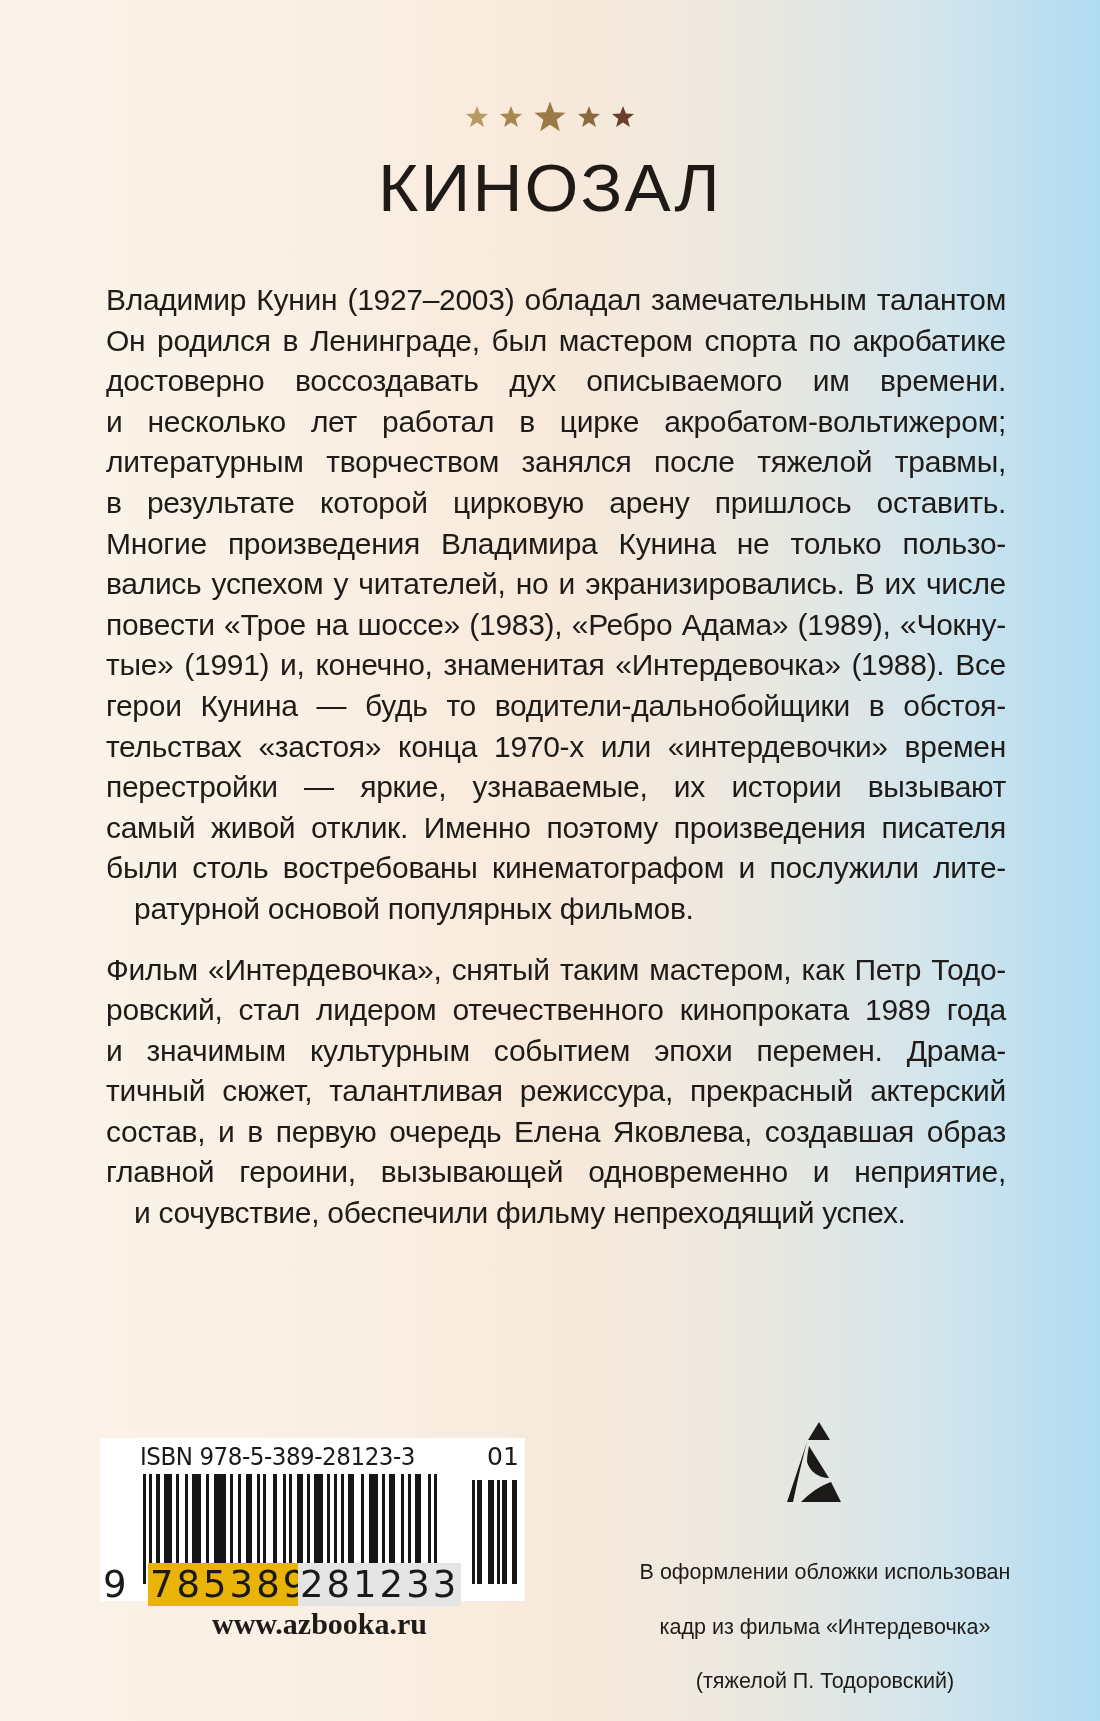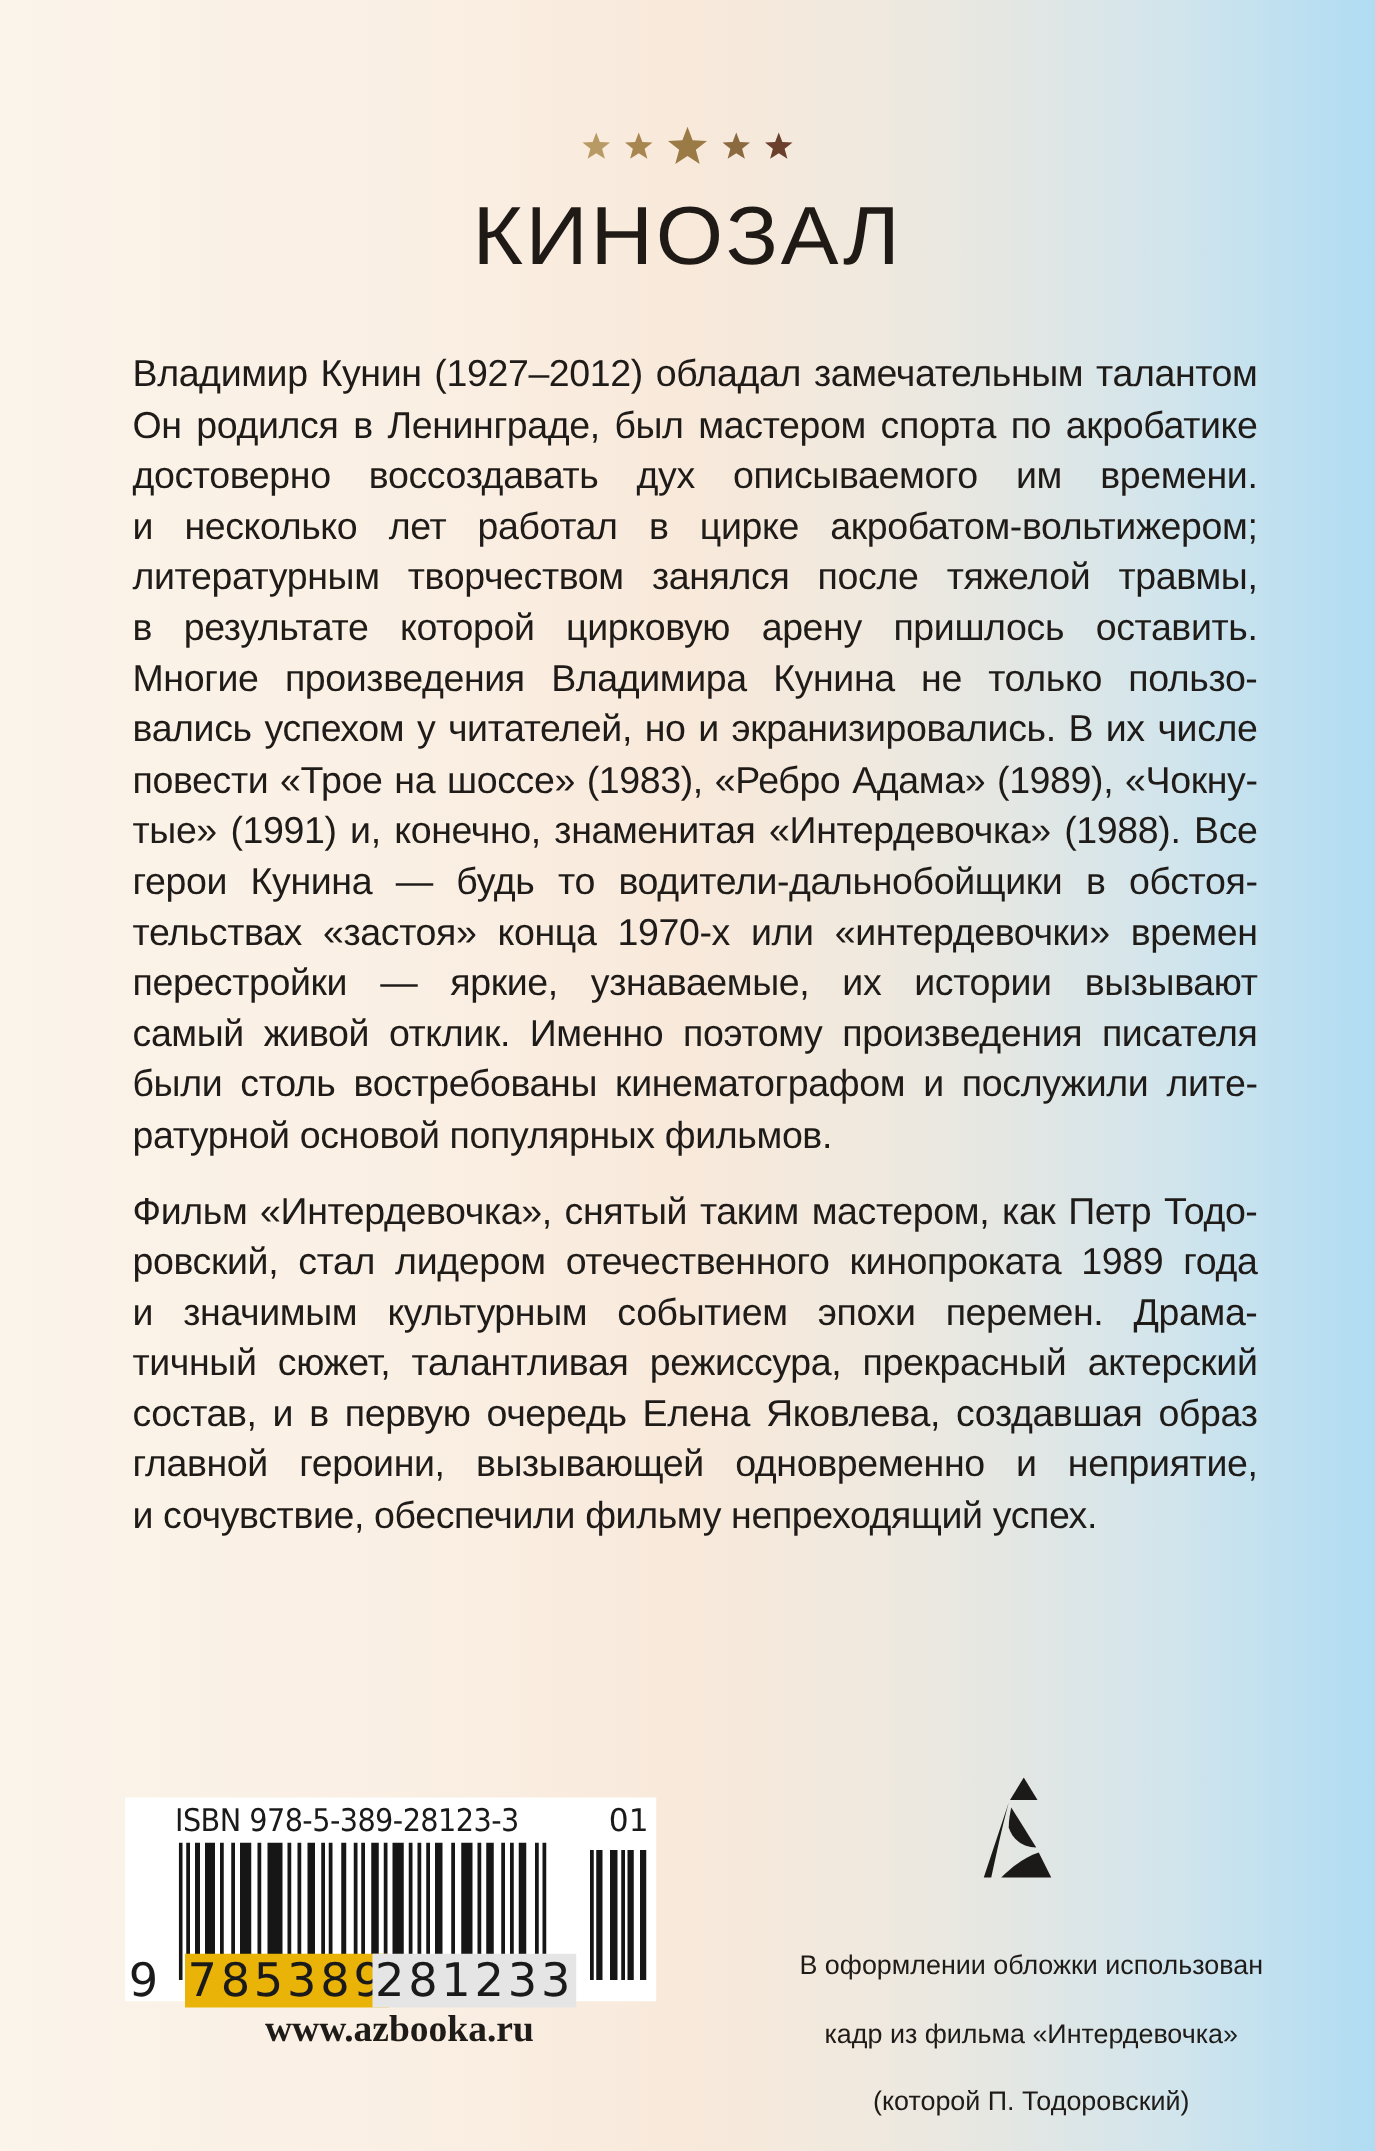--- a/index.html
+++ b/index.html
@@ -23,21 +23,21 @@
   }
   .body-text {
     position: absolute; left: 106px; top: 280px; width: 900px;
     font-family: "Liberation Sans", sans-serif;
     font-size: 30px; line-height: 40.6px; color: #1e1b18;
     letter-spacing: -0.3px;
   }
   .para { margin: 0; }
   .para + .para { margin-top: 20px; }
   .line { display: block; white-space: nowrap; text-align: justify; text-align-last: justify; }
-  .line.last { text-align-last: left; }
+  .line.last { text-align-last: left; margin-left: 28px; }
   .barcode-box {
     position: absolute; left: 100px; top: 1438px; width: 425px; height: 163px;
     background: #ffffff;
   }
   .isbn {
     position: absolute; left: 140px; top: 1442px;
     font-family: "DejaVu Sans", sans-serif; font-size: 25px; letter-spacing: -0.5px; color: #1a1a1a;
     transform: scaleX(0.92); transform-origin: left top;
   }
   .addon-code {
@@ -88,21 +88,21 @@
     <svg width="24" height="24" viewBox="0 0 24 24">
         <polygon points="12,1 14.9,8.6 23,9 16.7,14 18.9,22 12,17.5 5.1,22 7.3,14 1,9 9.1,8.6" fill="#6a3f2c"></polygon>
       </svg>
   </span>
 </div>
 
 <div class="title">КИНОЗАЛ</div>
 
 <div class="body-text">
   <p class="para">
-    <span class="line">Владимир Кунин (1927–2012) обладал замечательным талантом</span>
+    <span class="line">Владимир Кунин (1927–2003) обладал замечательным талантом</span>
     <span class="line">Он родился в Ленинграде, был мастером спорта по акробатике</span>
     <span class="line">достоверно воссоздавать дух описываемого им времени.</span>
     <span class="line">и несколько лет работал в цирке акробатом-вольтижером;</span>
     <span class="line">литературным творчеством занялся после тяжелой травмы,</span>
     <span class="line">в результате которой цирковую арену пришлось оставить.</span>
     <span class="line">Многие произведения Владимира Кунина не только пользо-</span>
     <span class="line">вались успехом у читателей, но и экранизировались. В их числе</span>
     <span class="line">повести «Трое на шоссе» (1983), «Ребро Адама» (1989), «Чокну-</span>
     <span class="line">тые» (1991) и, конечно, знаменитая «Интердевочка» (1988). Все</span>
     <span class="line">герои Кунина — будь то водители-дальнобойщики в обстоя-</span>
@@ -185,15 +185,15 @@
 <svg class="logo" width="60" height="82" viewBox="0 0 60 82">
   <polygon points="36,0 47,18 25,18" fill="#1c1a18"></polygon>
   <path d="M24,20 L4,80 L10,80 C14,62 18,42 24,20 Z" fill="#1c1a18"></path>
   <path d="M26,24 L46,56 C36,56 27,50 24,40 C24,34 25,29 26,24 Z" fill="#1c1a18"></path>
   <path d="M48,60 L58,80 L18,80 C26,72 36,64 48,60 Z" fill="#1c1a18"></path>
 </svg>
 
 <div class="credits">
   <span>В оформлении обложки использован</span>
   <span>кадр из фильма «Интердевочка»</span>
-  <span>(которой П. Тодоровский)</span>
+  <span>(тяжелой П. Тодоровский)</span>
   <span>© Киноконцерн «Мосфильм», 1989 г.</span>
 </div>
 
 </body></html>

